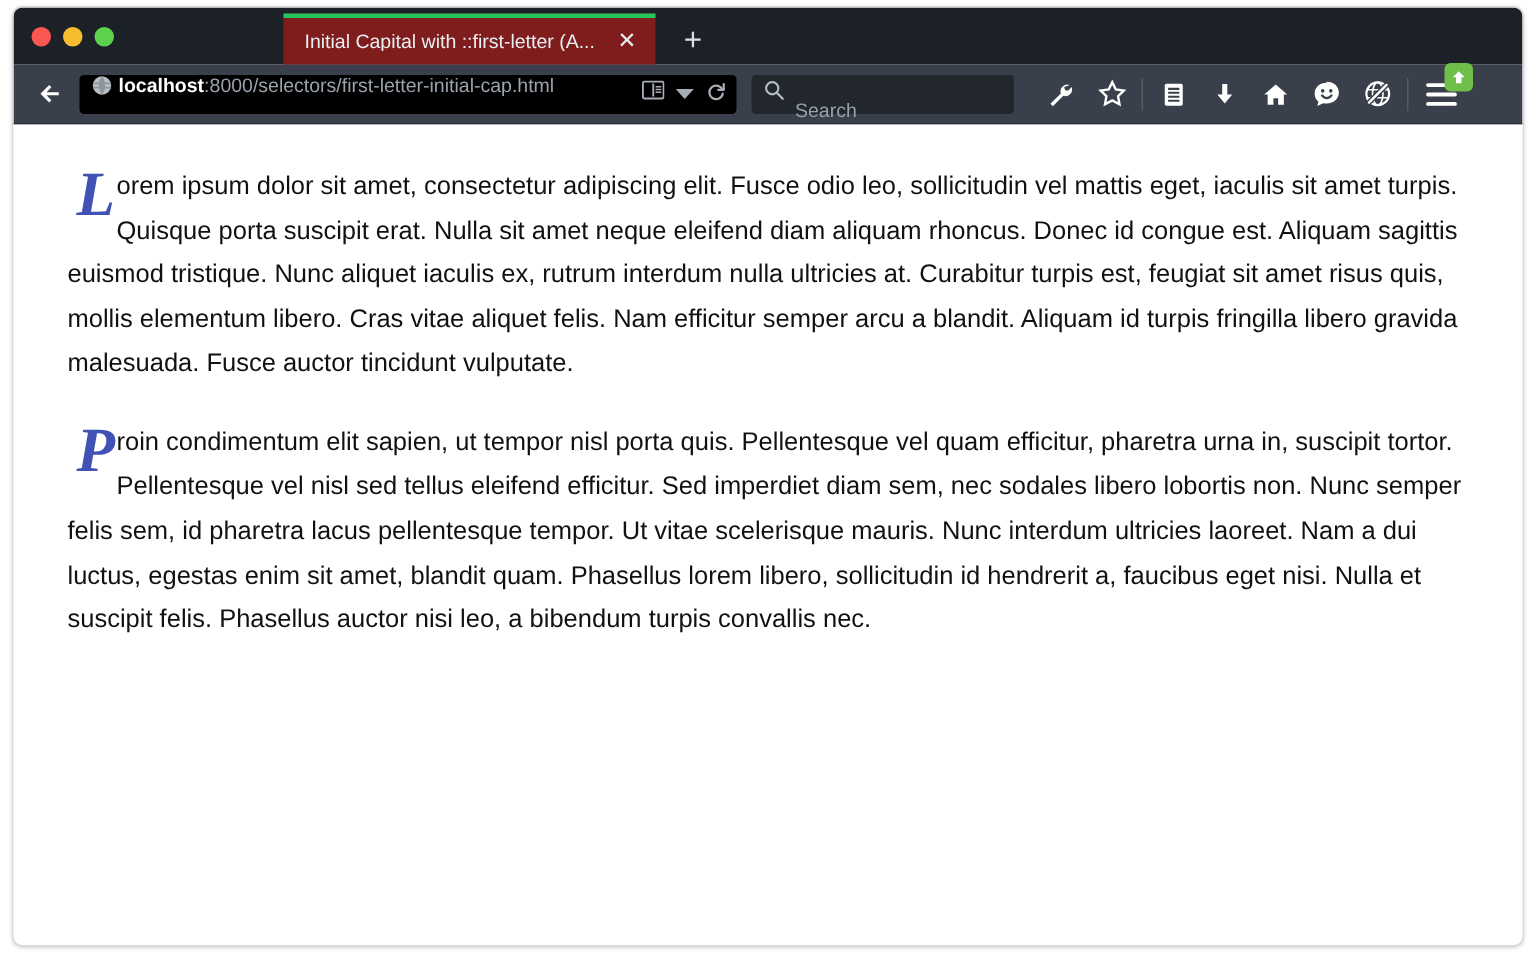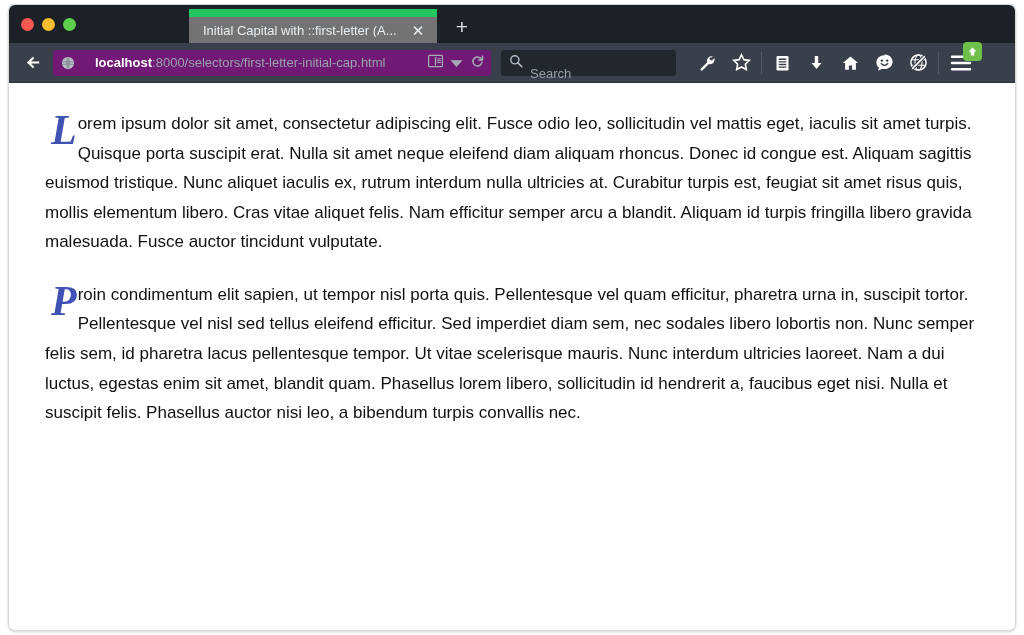--- a/index.html
+++ b/index.html
@@ -54,22 +54,22 @@
   }
   .tl-close    { background: #f9574f; }
   .tl-minimize { background: #f7bd2e; }
   .tl-zoom     { background: #5ed04e; }
 
   .tab {
     position: relative;
     height: 34px;
     min-width: 248px;
     max-width: 248px;
-    background: #737373;
-    border-top: 8px solid #22c55e;
+    background: #7f1d1d;
+    border-top: 3px solid #22c55e;
     display: flex;
     align-items: center;
     padding: 0 10px 0 14px;
     margin-left: 101px;
   }
   .tab-title {
     flex: 1 1 auto;
     color: #e9eef2;
     font-size: 13px;
     white-space: nowrap;
@@ -110,26 +110,25 @@
   .back-btn {
     width: 28px; height: 28px;
     display: flex; align-items: center; justify-content: center;
     color: #ffffff;
     flex: 0 0 auto;
   }
 
   .url-bar {
     flex: 0 0 438px;
     height: 26px;
-    background: #701a75;
+    background: #000000;
     border-radius: 3px;
     display: flex;
-    align-items: center;
     padding: 0 6px 0 8px;
-    gap: 20px;
+    gap: 4px;
     overflow: hidden;
   }
   .favicon {
     width: 14px; height: 14px;
     flex: 0 0 auto;
     display: block;
   }
   .url-text {
     flex: 1 1 auto;
     font-size: 13px;

